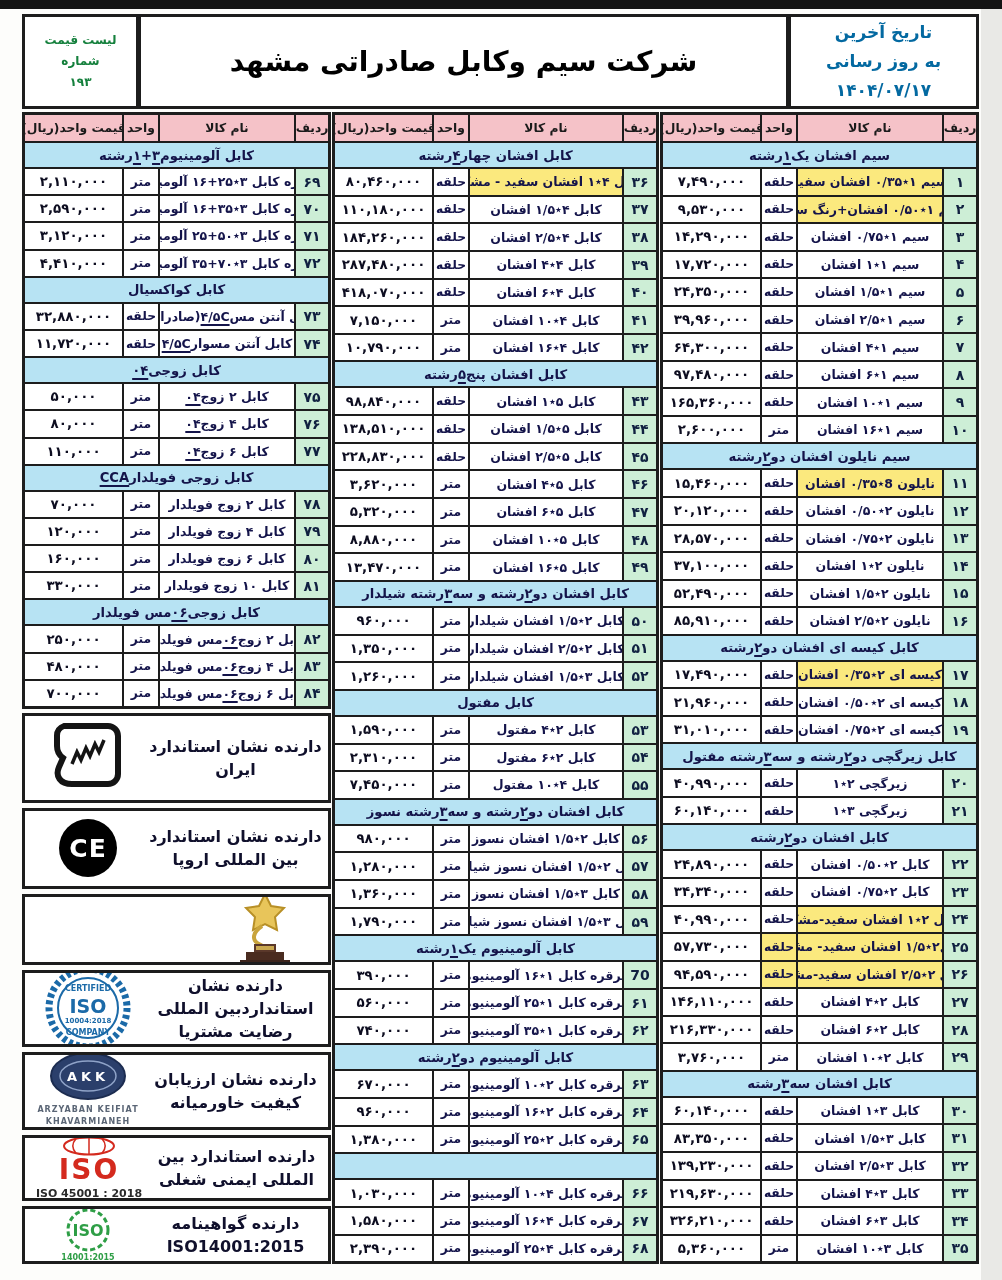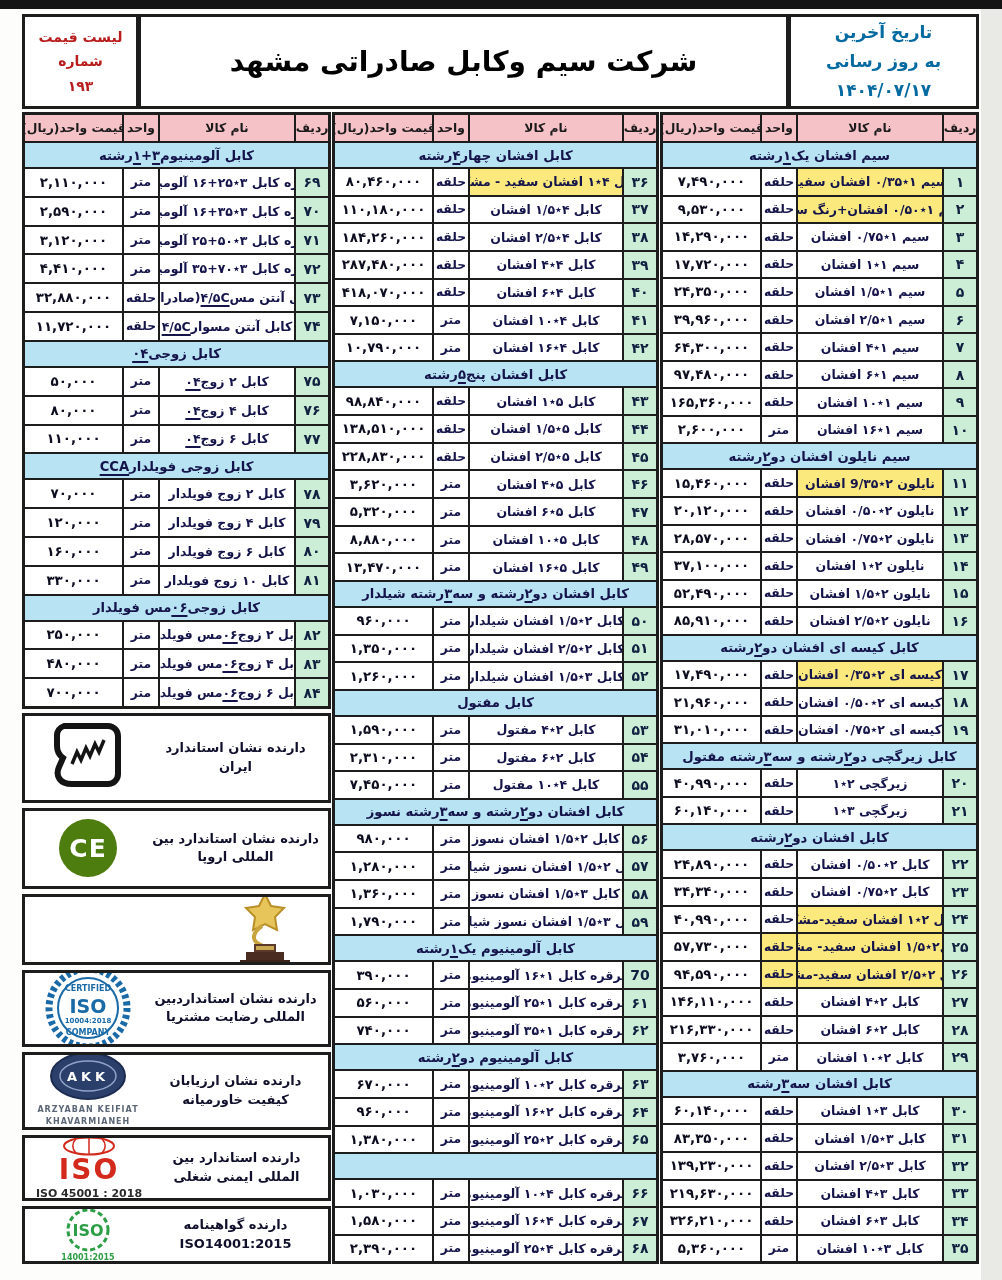--- a/index.html
+++ b/index.html
@@ -5,21 +5,21 @@
   html,body{margin:0;padding:0}
   body{width:1002px;height:1280px;position:relative;overflow:hidden;background:#fdfdfb;
        font-family:"DejaVu Sans",sans-serif;direction:rtl}
   .edge-strip{position:absolute;right:0;top:0;width:21px;height:100%;background:#e9e9e6;z-index:1}
   .topbar{position:absolute;left:0;top:0;width:100%;height:9px;background:#141414;z-index:6}
 
   
   .hbox{position:absolute;top:14px;height:95px;border:3px solid #1d1d1d;background:#fff;
         box-sizing:border-box;display:flex;flex-direction:column;align-items:center;justify-content:center;
         font-weight:bold;z-index:3;text-align:center}
-  #list-box{left:22px;width:117px;font-size:14px;line-height:1.75;color:#b91c1c}
+  #list-box{left:22px;width:117px;font-size:12px;line-height:1.75;color:#15803d}
   #title-box{left:138px;width:651px}
   #title-box .big{font-size:28px;font-weight:bold;color:#000;letter-spacing:-1px;white-space:nowrap}
   #date-box{left:788px;width:191px;font-size:17px;line-height:1.7;color:#0369a1}
 
   
   .tcol{position:absolute;top:112px;box-sizing:border-box;border:3px solid #1d1d1d;background:#fff;
         display:flex;flex-direction:column;z-index:2}
   #col-right{left:660px;width:319px;height:1152px}
   #col-mid{left:332px;width:327px;height:1152px}
   #col-left{left:22px;width:309px;height:597px}
@@ -43,24 +43,24 @@
 
   
   #certs{position:absolute;left:22px;top:713px;width:309px;height:551px;display:flex;
          flex-direction:column;z-index:2}
   .cert{border:3px solid #1d1d1d;background:#fff;display:flex;align-items:center;
         margin-bottom:5px;box-sizing:border-box;padding:2px 4px;overflow:hidden}
   .cert:last-child{margin-bottom:0}
   .cert:nth-child(1){flex:1.32}.cert:nth-child(2){flex:1.18}.cert:nth-child(3){flex:1.0}
   .cert:nth-child(4){flex:1.12}.cert:nth-child(5){flex:1.12}.cert:nth-child(6){flex:.92}
   .cert:nth-child(7){flex:.8}
-  .cert-text{flex:1;text-align:center;font-size:13px;font-weight:bold;color:#10102c;
+  .cert-text{flex:1;text-align:center;font-size:16px;font-weight:bold;color:#10102c;
              line-height:1.45;padding:0 2px}
   .cert-logo{flex:0 0 118px;display:flex;flex-direction:column;align-items:center;justify-content:center}
-  .ce-disc{width:58px;height:58px;border-radius:50%;background:#4d7c0f;color:#fff;display:flex;
+  .ce-disc{width:58px;height:58px;border-radius:50%;background:#000000;color:#fff;display:flex;
            align-items:center;justify-content:center;font-size:25px;font-weight:bold;letter-spacing:1px}
   svg text{font-family:"DejaVu Sans",sans-serif}
 </style>
 </head>
 <body>
 
 <div class="edge-strip"></div>
 <div class="topbar"></div>
 
 <div class="hbox" id="list-box">
@@ -141,21 +141,21 @@
     </div>
     <div class="trow">
       <div class="cell c-idx">۱۰</div>
       <div class="cell c-name">سیم ۱٭۱۶ افشان</div>
       <div class="cell c-unit">متر</div>
       <div class="cell c-price">۲,۶۰۰,۰۰۰</div>
     </div>
     <div class="tsec">سیم نایلون افشان دو <u>۲</u> رشته</div>
     <div class="trow">
       <div class="cell c-idx">۱۱</div>
-      <div class="cell c-name hl">نایلون ۲٭9/۳۵ افشان</div>
+      <div class="cell c-name hl">نایلون 8٭۰/۳۵ افشان</div>
       <div class="cell c-unit">حلقه</div>
       <div class="cell c-price">۱۵,۴۶۰,۰۰۰</div>
     </div>
     <div class="trow">
       <div class="cell c-idx">۱۲</div>
       <div class="cell c-name">نایلون ۲٭۰/۵۰ افشان</div>
       <div class="cell c-unit">حلقه</div>
       <div class="cell c-price">۲۰,۱۲۰,۰۰۰</div>
     </div>
     <div class="trow">
@@ -540,20 +540,21 @@
       <div class="cell c-name">قرقره کابل ۳٭۵۰+۲۵ آلومینیوم</div>
       <div class="cell c-unit">متر</div>
       <div class="cell c-price">۳,۱۲۰,۰۰۰</div>
     </div>
     <div class="trow">
       <div class="cell c-idx">۷۲</div>
       <div class="cell c-name">قرقره کابل ۳٭۷۰+۳۵ آلومینیوم</div>
       <div class="cell c-unit">متر</div>
       <div class="cell c-price">۴,۴۱۰,۰۰۰</div>
     </div>
+    <div class="tsec">کابل کواکسیال</div>
     <div class="trow">
       <div class="cell c-idx">۷۳</div>
       <div class="cell c-name">کابل آنتن مس <u>۴/۵C</u> (صادراتی)</div>
       <div class="cell c-unit">حلقه</div>
       <div class="cell c-price">۳۲,۸۸۰,۰۰۰</div>
     </div>
     <div class="trow">
       <div class="cell c-idx">۷۴</div>
       <div class="cell c-name">کابل آنتن مسوار <u>۴/۵C</u></div>
       <div class="cell c-unit">حلقه</div>

